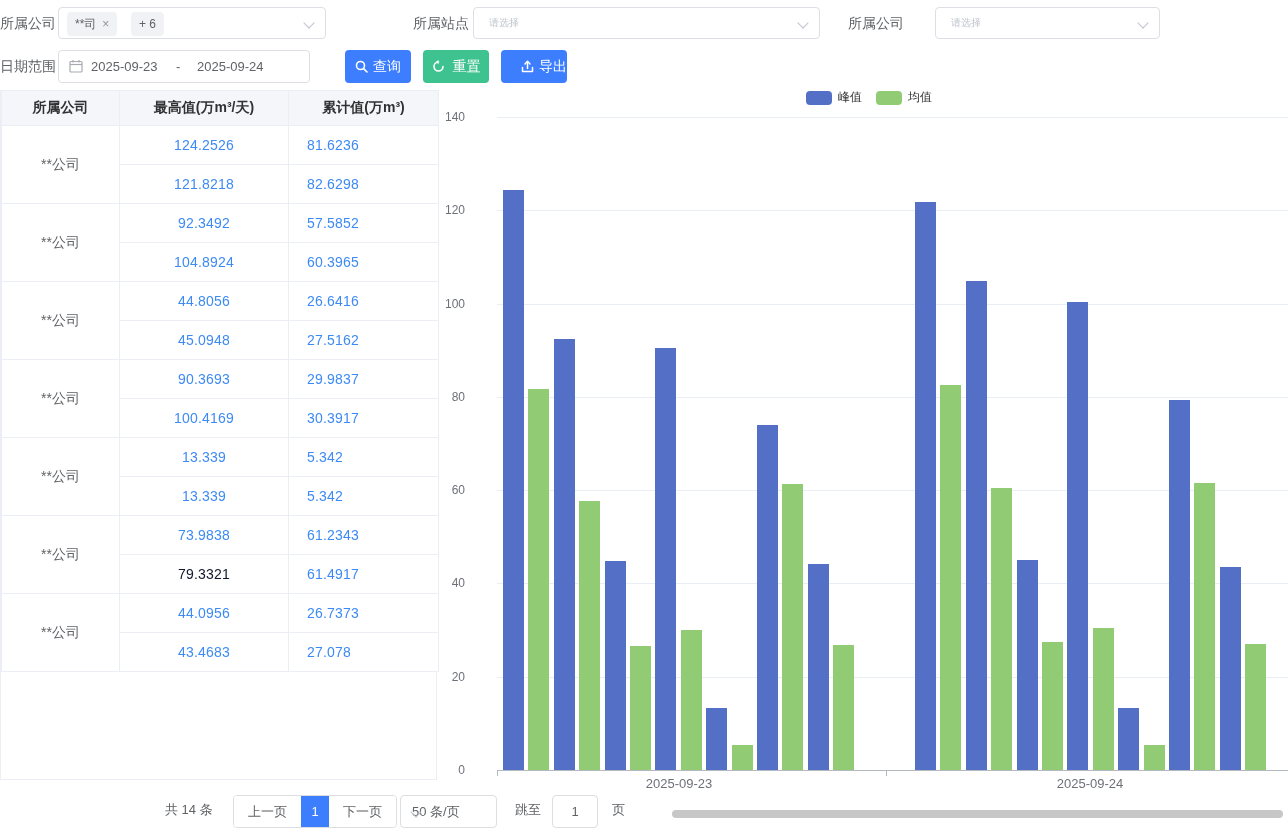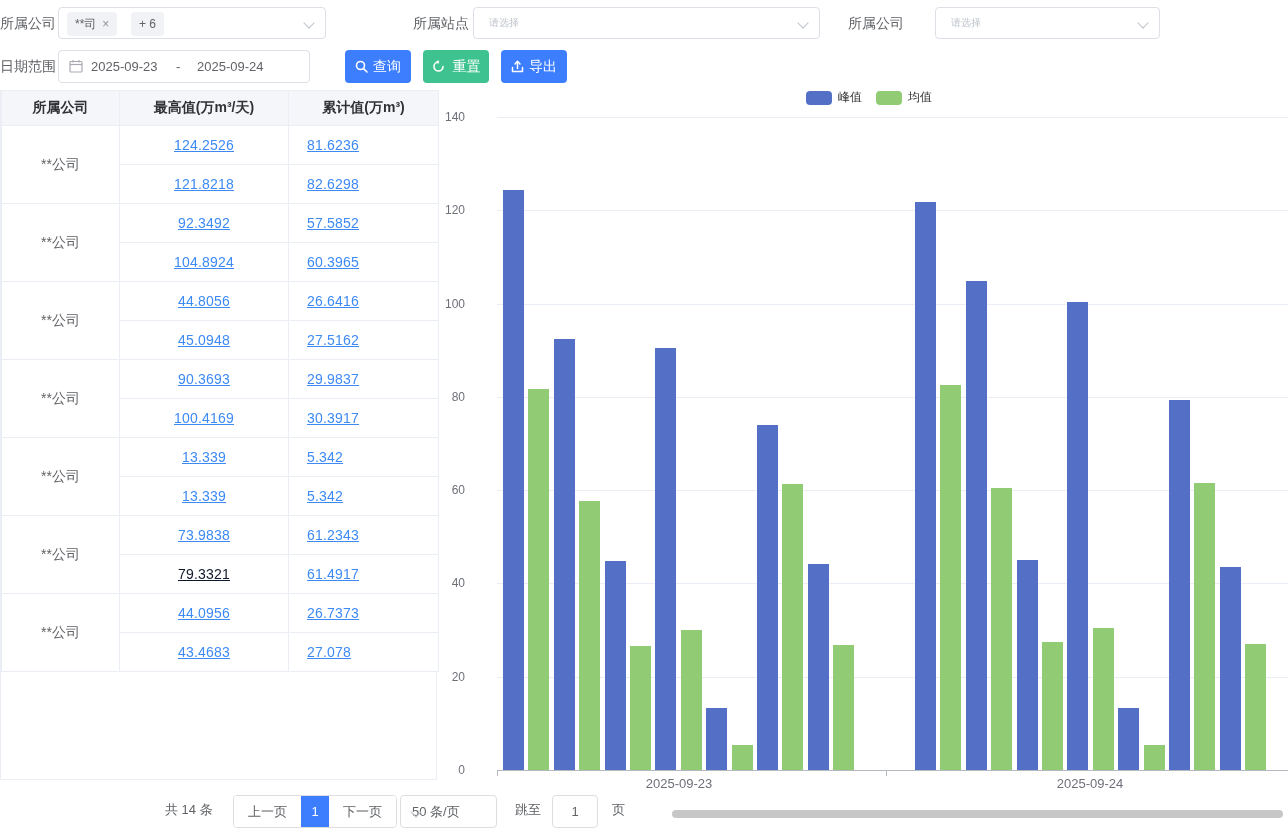--- a/index.html
+++ b/index.html
@@ -29,21 +29,21 @@
 
   
   .table-wrap { position:absolute; left:0; top:90px; width:437px; height:690px;
     border-left:1px solid #ebeef5; border-right:1px solid #ebeef5; border-bottom:1px solid #ebeef5; }
   table { border-collapse:collapse; width:437px; table-layout:fixed; }
   th { height:35px; background:#f4f6fa; border:1px solid #ebeef5; font-size:14px; font-weight:700; color:#303133; }
   td { height:39px; border:1px solid #ebeef5; font-size:14px; background:#fff; }
   td.td-company { color:#606266; text-align:center; }
   td.td-max { text-align:center; }
   td.td-sum { padding-left:18px; text-align:left; }
-  td.val { letter-spacing:0.2px;text-decoration:underline; }
+  td.val { letter-spacing:0.2px; }
 
   
   .pg-total { position:absolute; left:165px; top:801px; font-size:13px; color:#606266; }
   .pg-group { position:absolute; left:233px; top:795px; height:33px; border:1px solid #dcdee2;
     border-radius:4px; display:flex; align-items:stretch; overflow:hidden; background:#fff; }
   .pg-btn { font-size:13px; color:#606266; padding:0 14px; line-height:31px; background:#fff; }
   .pg-cur { width:28px; text-align:center; line-height:31px; font-size:13px; color:#fff; }
   .pg-size { position:absolute; left:400px; top:795px; width:97px; height:33px; border:1px solid #dcdee2;
     border-radius:4px; background:#fff; font-size:13px; color:#606266;text-align:right; }
   .pg-size span { position:absolute; left:11px; line-height:31px; }
@@ -116,21 +116,21 @@
   </button>
   <button class="btn" style="left:423px;background:#3ec28f;gap:8px;">
     <span>
         <svg class="icon-svg" width="13" height="13" viewBox="0 0 13 13">
           <path d="M 11 6.5 A 4.5 4.5 0 1 1 6.5 2" fill="none" stroke="#fff" stroke-width="1.6" stroke-linecap="round"></path>
           <polygon points="6.5,0 6.5,4.2 3.8,2.1" fill="#fff"></polygon>
         </svg>
       </span>
     <span>重置</span>
   </button>
-  <button class="btn" style="left:501px;background:#3d7eff;">
+  <button class="btn" style="left:501px;background:#3d7eff;justify-content:flex-end;">
     <span>
         <svg class="icon-svg" width="13" height="13" viewBox="0 0 13 13">
           <line x1="6.5" y1="2" x2="6.5" y2="8.5" stroke="#fff" stroke-width="1.5" stroke-linecap="round"></line>
           <polyline points="4,4 6.5,1.2 9,4" fill="none" stroke="#fff" stroke-width="1.5" stroke-linecap="round" stroke-linejoin="round"></polyline>
           <polyline points="1.5,7.5 1.5,11.5 11.5,11.5 11.5,7.5" fill="none" stroke="#fff" stroke-width="1.5" stroke-linecap="round" stroke-linejoin="round"></polyline>
         </svg>
       </span>
     <span>导出</span>
   </button>
 

